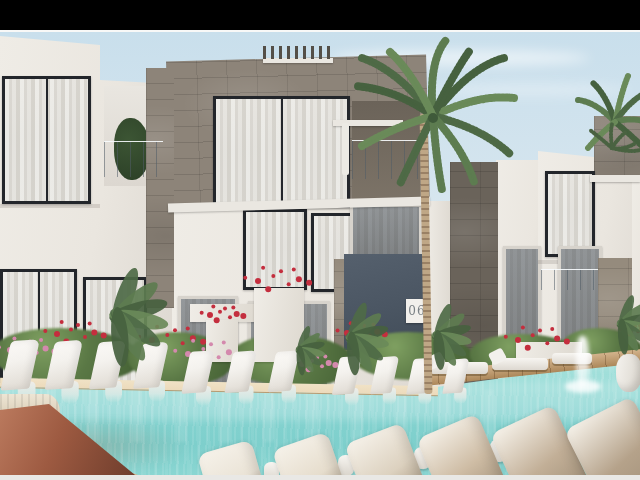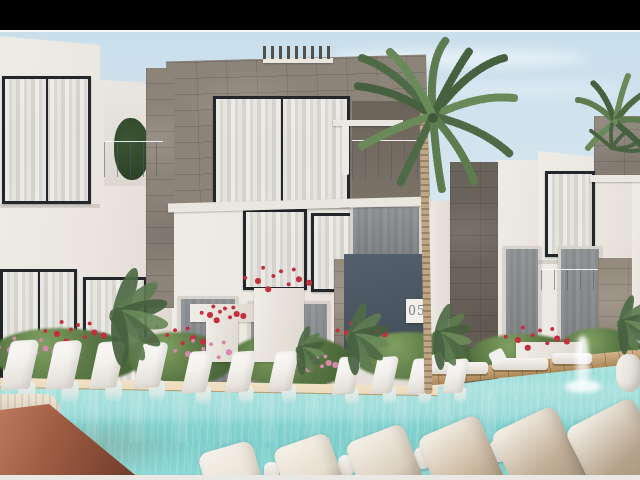--- a/index.html
+++ b/index.html
@@ -156,21 +156,21 @@
         <i class="cur"></i>
       </div>
     <div class="abs win dark wf" style="left:248px;top:269px;width:82px;height:93px;">
         <i class="glass"></i>
         <i class="cur"></i>
         <i class="mull"></i>
       </div>
     <div class="abs stone warm" style="left:334px;top:227px;width:19px;height:125px;z-index:12;"></div>
     <div class="abs" id="slate" style="left:344px;top:222px;width:80px;height:96px;"></div>
     <div class="abs" id="sign" style="left:406px;top:267px;width:22px;height:24px;">
-        <span>05</span>
+        <span>06</span>
       </div>
     <div class="abs" style="left:424px;top:169px;width:28px;height:196px;background:linear-gradient(90deg,#f0ede7,#ded9d1);z-index:12;"></div>
     <div class="abs stone dark" style="left:450px;top:130px;width:48px;height:234px;z-index:12;"></div>
 
     <div class="abs face" style="left:496px;top:128px;width:50px;height:237px;"></div>
     <div class="abs win dark wf" style="left:503px;top:214px;width:38px;height:112px;">
         <i class="glass"></i>
         <i class="cur"></i>
       </div>
     <div class="abs face" style="left:538px;top:119px;width:102px;height:246px;clip-path:polygon(0 0,102px 11px,102px 246px,0 246px);"></div>

